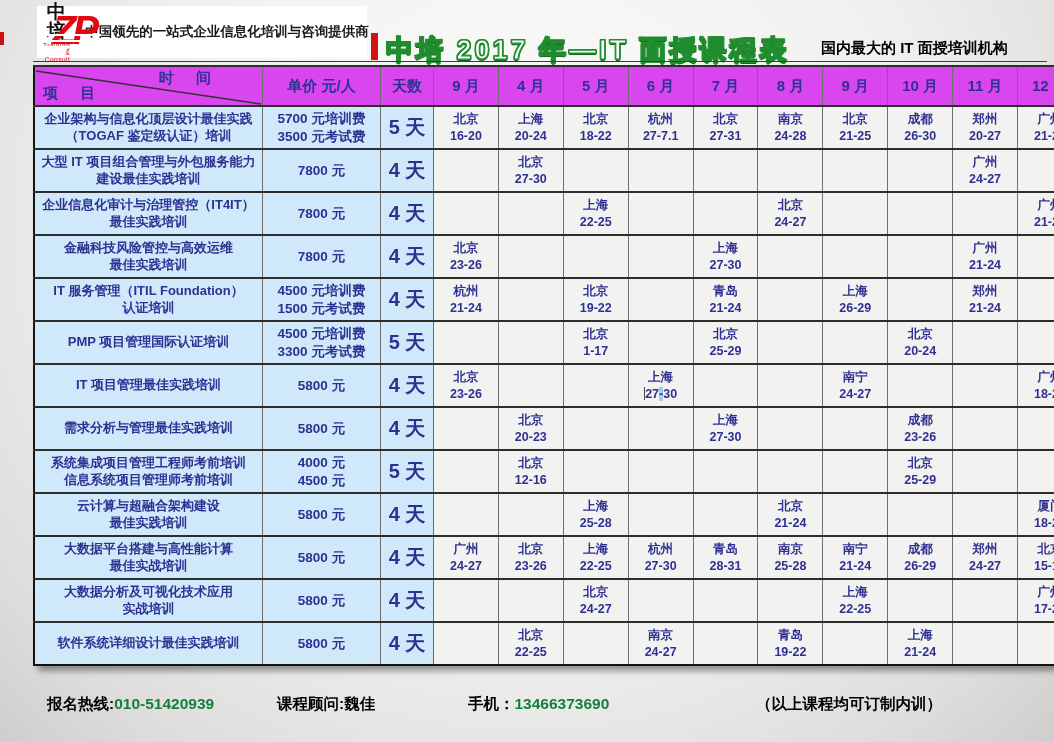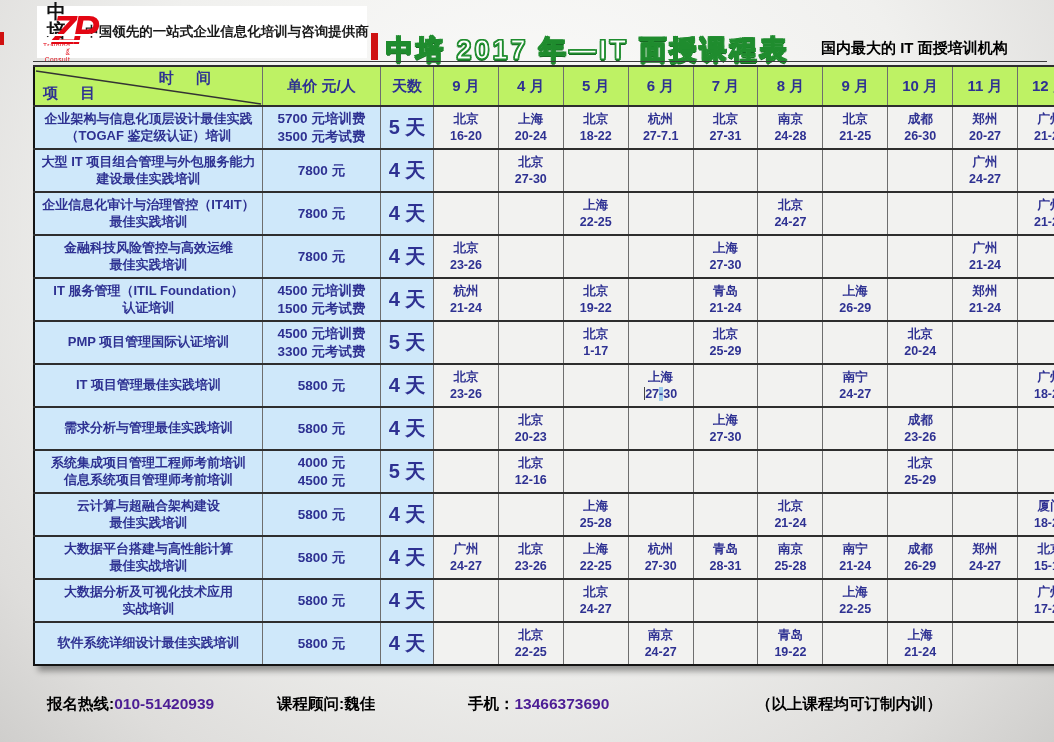--- a/index.html
+++ b/index.html
@@ -31,42 +31,42 @@
   .sub-title{position:absolute;left:821px;top:39px;font-size:15px;font-weight:800;color:#000;white-space:nowrap;}
   .top-rule{position:absolute;left:33px;top:61px;width:1014px;height:0;border-top:1.5px solid #3a3a3a;}
 
   
   .table-wrap{position:absolute;left:33px;top:65px;}
   table{border-collapse:collapse;table-layout:fixed;width:1013px;background:#f2f2f0;
         box-shadow:5px 5px 6px rgba(0,0,0,.38);}
   th,td{border:1px solid #6e6e6e;border-top:2px solid #2e2e2e;padding:0 1px;
         text-align:center;vertical-align:middle;color:#2e3192;overflow:hidden;}
   table{border:2px solid #141414;}
-  thead th{background:#bef264;height:38px;font-size:15px;font-weight:800;}
+  thead th{background:#d946ef;height:38px;font-size:15px;font-weight:800;}
   .col-name{width:227px;}
   .col-price{width:115px;}
   .col-days{width:50px;}
   .col-m{width:61.9px;}
   tbody tr{height:43px;}
   td.name,td.price,td.days{background:#cfe8fa;font-weight:800;}
   td.name{font-size:13px;line-height:1.3;}
   td.price{font-size:13.5px;line-height:1.3;}
   td.days{font-size:20px;}
   td.sched{background:#f2f2f0;font-size:12.5px;font-weight:800;line-height:1.3;}
   .corner{position:relative;padding:0;}
   .corner svg{position:absolute;left:0;top:0;width:100%;height:100%;}
   .corner .t{position:absolute;right:42px;top:2px;letter-spacing:9px;}
   .corner .b{position:absolute;left:8px;bottom:2px;letter-spacing:9px;}
   .caret{display:inline-block;width:1px;height:13px;background:#444;vertical-align:-2px;}
   .sel{background:#9fcdec;}
 
   
   .footer{position:absolute;left:0;top:694px;width:1054px;height:30px;font-size:15.5px;font-weight:800;}
   .footer .item{position:absolute;white-space:nowrap;color:#000;}
-  .blue{color:#4c1d95;}
+  .blue{color:#15803d;}
   .f1{left:47px;} .f2{left:277px;} .f3{left:468px;} .f4{left:756px;color:#2b6cf0;}
 </style>
 </head>
 <body>
 
 <div class="hdr">
   <div class="red-notch"></div>
   <div class="logo-box">
     <div class="zp-wrap">
       <span class="zp">ZP</span>

